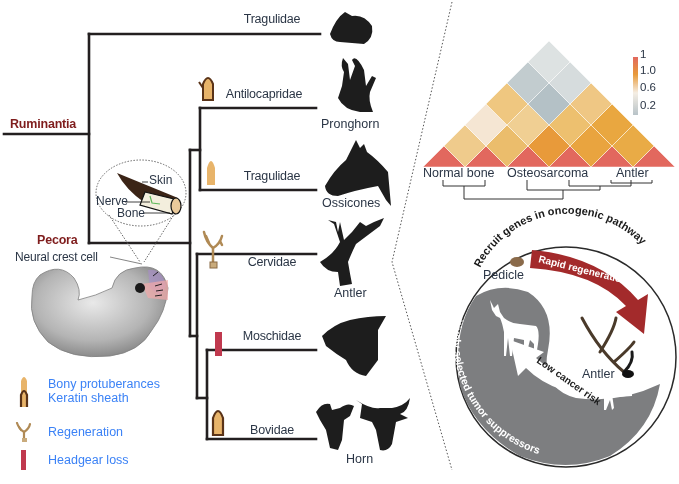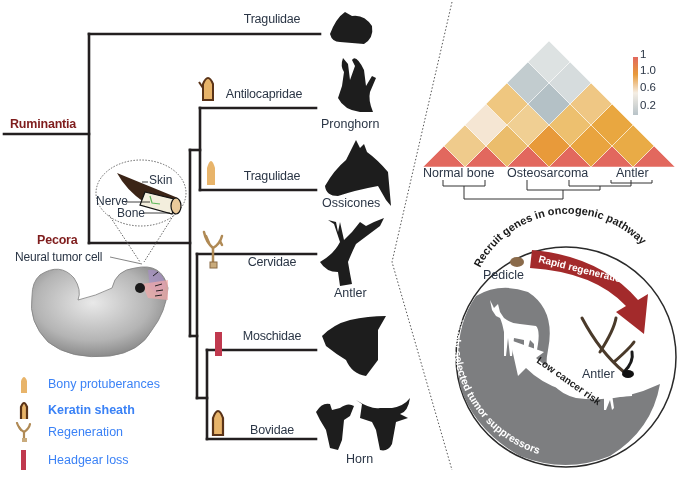--- a/index.html
+++ b/index.html
@@ -56,21 +56,21 @@
   <line x1="142" y1="182" x2="148" y2="182" stroke="#111" stroke-width="0.8"></line>
   <line x1="125" y1="202" x2="150" y2="202" stroke="#111" stroke-width="0.8"></line>
   <line x1="143" y1="213" x2="170" y2="213" stroke="#111" stroke-width="0.8"></line>
 </svg>
 <div class="sub" style="left:149px;top:173px;font-size:12px;">Skin</div>
 <div class="sub" style="left:96px;top:194px;font-size:12px;">Nerve</div>
 <div class="sub" style="left:117px;top:206px;font-size:12px;">Bone</div>
 
 <div class="lbl bold" style="left:10px;top:117px;font-size:12.5px;">Ruminantia</div>
 <div class="lbl bold" style="left:37px;top:233px;font-size:12.5px;">Pecora</div>
-<div class="lbl" style="left:15px;top:250px;font-size:12px;">Neural tumor cell</div>
+<div class="lbl" style="left:15px;top:250px;font-size:12px;">Neural crest cell</div>
 
 <div class="lbl right" style="left:230px;width:84px;top:12px;">Tragulidae</div>
 <div class="lbl right" style="left:214px;width:100px;top:87px;">Antilocapridae</div>
 <div class="lbl right" style="left:230px;width:84px;top:169px;">Tragulidae</div>
 <div class="lbl right" style="left:230px;width:84px;top:255px;">Cervidae</div>
 <div class="lbl right" style="left:230px;width:84px;top:329px;">Moschidae</div>
 <div class="lbl right" style="left:230px;width:84px;top:423px;">Bovidae</div>
 
 <div class="sub" style="left:321px;top:117px;">Pronghorn</div>
 <div class="sub" style="left:322px;top:196px;">Ossicones</div>
@@ -140,21 +140,21 @@
 
 <div>
   <div class="legend-item" style="top:374px;">
     <div class="ico">
       <svg width="20" height="20">
           <path d="M 7 19 L 7 7 Q 10 -1 13 7 L 13 19 Z" fill="#e8b46a"></path>
         </svg>
     </div>
     <span class="txt">Bony protuberances</span>
   </div>
-  <div class="legend-item" style="top:400px;font-weight:bold;">
+  <div class="legend-item" style="top:388px;">
     <div class="ico">
       <svg width="20" height="20">
           <path d="M 7 19 L 7 7 Q 10 -1 13 7 L 13 19" fill="#e8b46a" stroke="#5a3318" stroke-width="2.2"></path>
         </svg>
     </div>
     <span class="txt">Keratin sheath</span>
   </div>
   <div class="legend-item" style="top:422px;">
     <div class="ico">
       <svg width="20" height="22">

